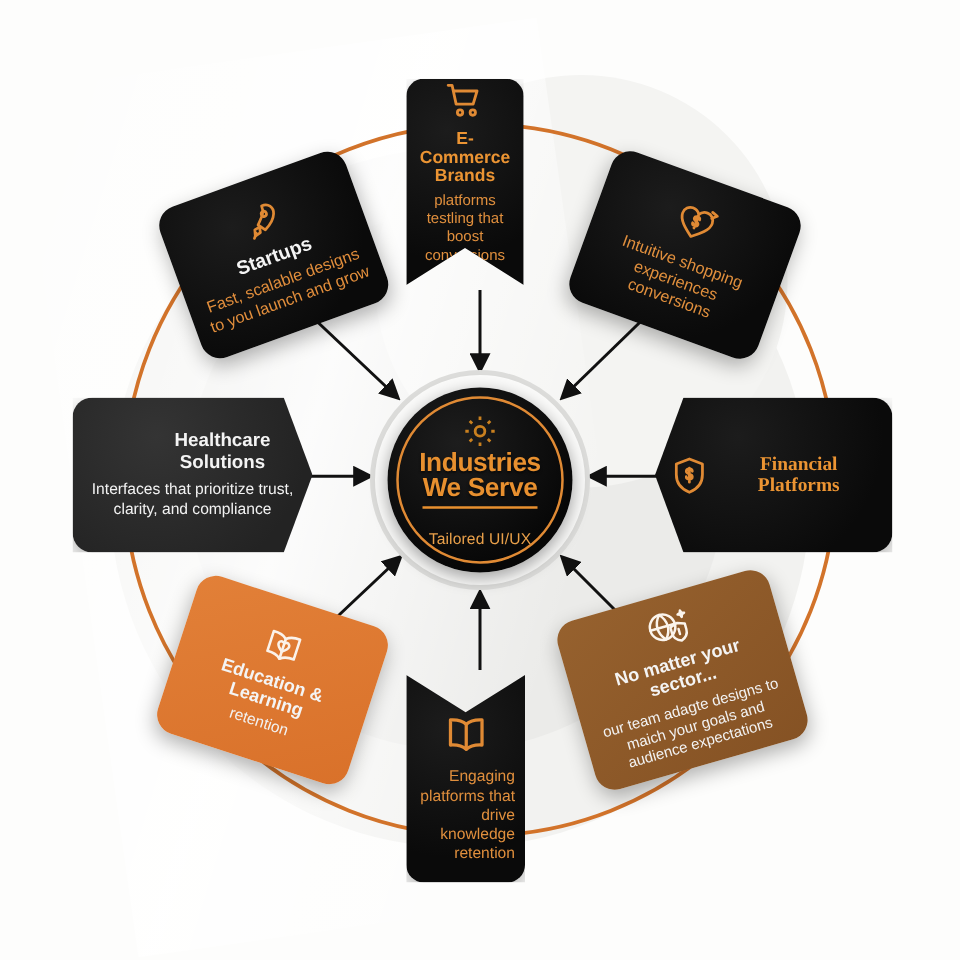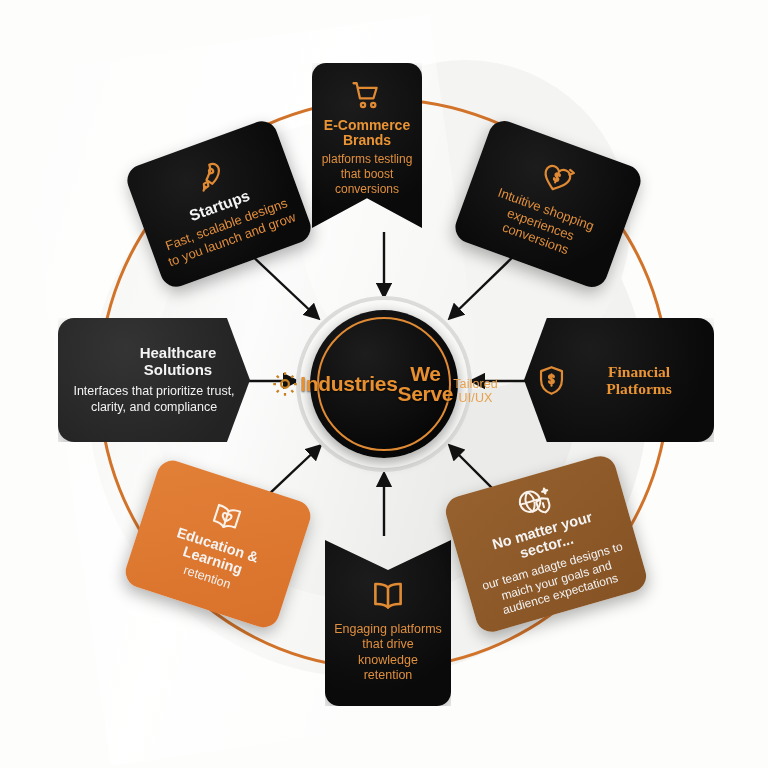--- a/index.html
+++ b/index.html
@@ -62,21 +62,21 @@
     box-shadow:0 4px 14px rgba(0,0,0,.38);
   }
   .hub-inner-stroke{
     position:absolute;
     left:7px;top:7px;right:7px;bottom:7px;
     border-radius:50%;
     border:2.5px solid #e08a34;
   }
   .hub-content{
     position:absolute;left:0;top:0;right:0;bottom:0;
-    display:flex;align-items:center;justify-content:center;
+    display:flex;flex-direction:column;align-items:center;justify-content:center;
     text-align:center;
   }
   .hub-gear{margin-bottom:1px;line-height:0;}
   .hub-title{
     color:#e8902f;
     font-weight:bold;
     font-size:21px;
     line-height:20px;
     letter-spacing:-.3px;
     text-shadow:0 1px 2px rgba(0,0,0,.6);
@@ -112,21 +112,21 @@
 
   .tx-orange .c-title{color:#eb9433;}
   .tx-orange .c-body{color:#e08f3d;}
   .tx-white .c-title{color:#f4f4f4;}
   .tx-white .c-body{color:#f2f2f2;}
   .tx-wt-ob .c-title{color:#f4f4f4;}
   .tx-wt-ob .c-body{color:#e28e3c;}
 
   
   #card-ecommerce{
-    left:312px;top:63px;width:110px;height:165px;
+    left:325px;top:63px;width:94px;height:165px;
     border-radius:14px 14px 0 0;
     padding:14px 8px 30px;
     clip-path:polygon(0 0,100% 0,100% 100%,50% 82%,0 100%);
   }
   #card-startups{
     left:140px;top:140px;width:158px;height:128px;
     border-radius:16px;
     padding:10px 10px;
     transform:rotate(-20deg);
   }
@@ -148,24 +148,25 @@
     padding:8px 12px;
     clip-path:polygon(12% 0,100% 0,100% 100%,12% 100%,0 50%);
   }
   #card-education{
     left:138px;top:478px;width:160px;height:132px;
     border-radius:16px;
     padding:10px 8px;
     transform:rotate(18deg);
   }
   #card-engaging{
-    left:325px;top:540px;width:126px;height:166px;
+    left:325px;top:540px;width:95px;height:166px;
     border-radius:0 0 14px 14px;
     padding:30px 8px 14px;
     clip-path:polygon(0 0,50% 18%,100% 0,100% 100%,0 100%);
+    text-align:right;
   }
   #card-sector{
     left:458px;top:474px;width:176px;height:140px;
     border-radius:16px;
     padding:10px 8px;
     transform:rotate(-16deg);
   }
 
   
   #card-ecommerce .c-title{font-size:14px;}

